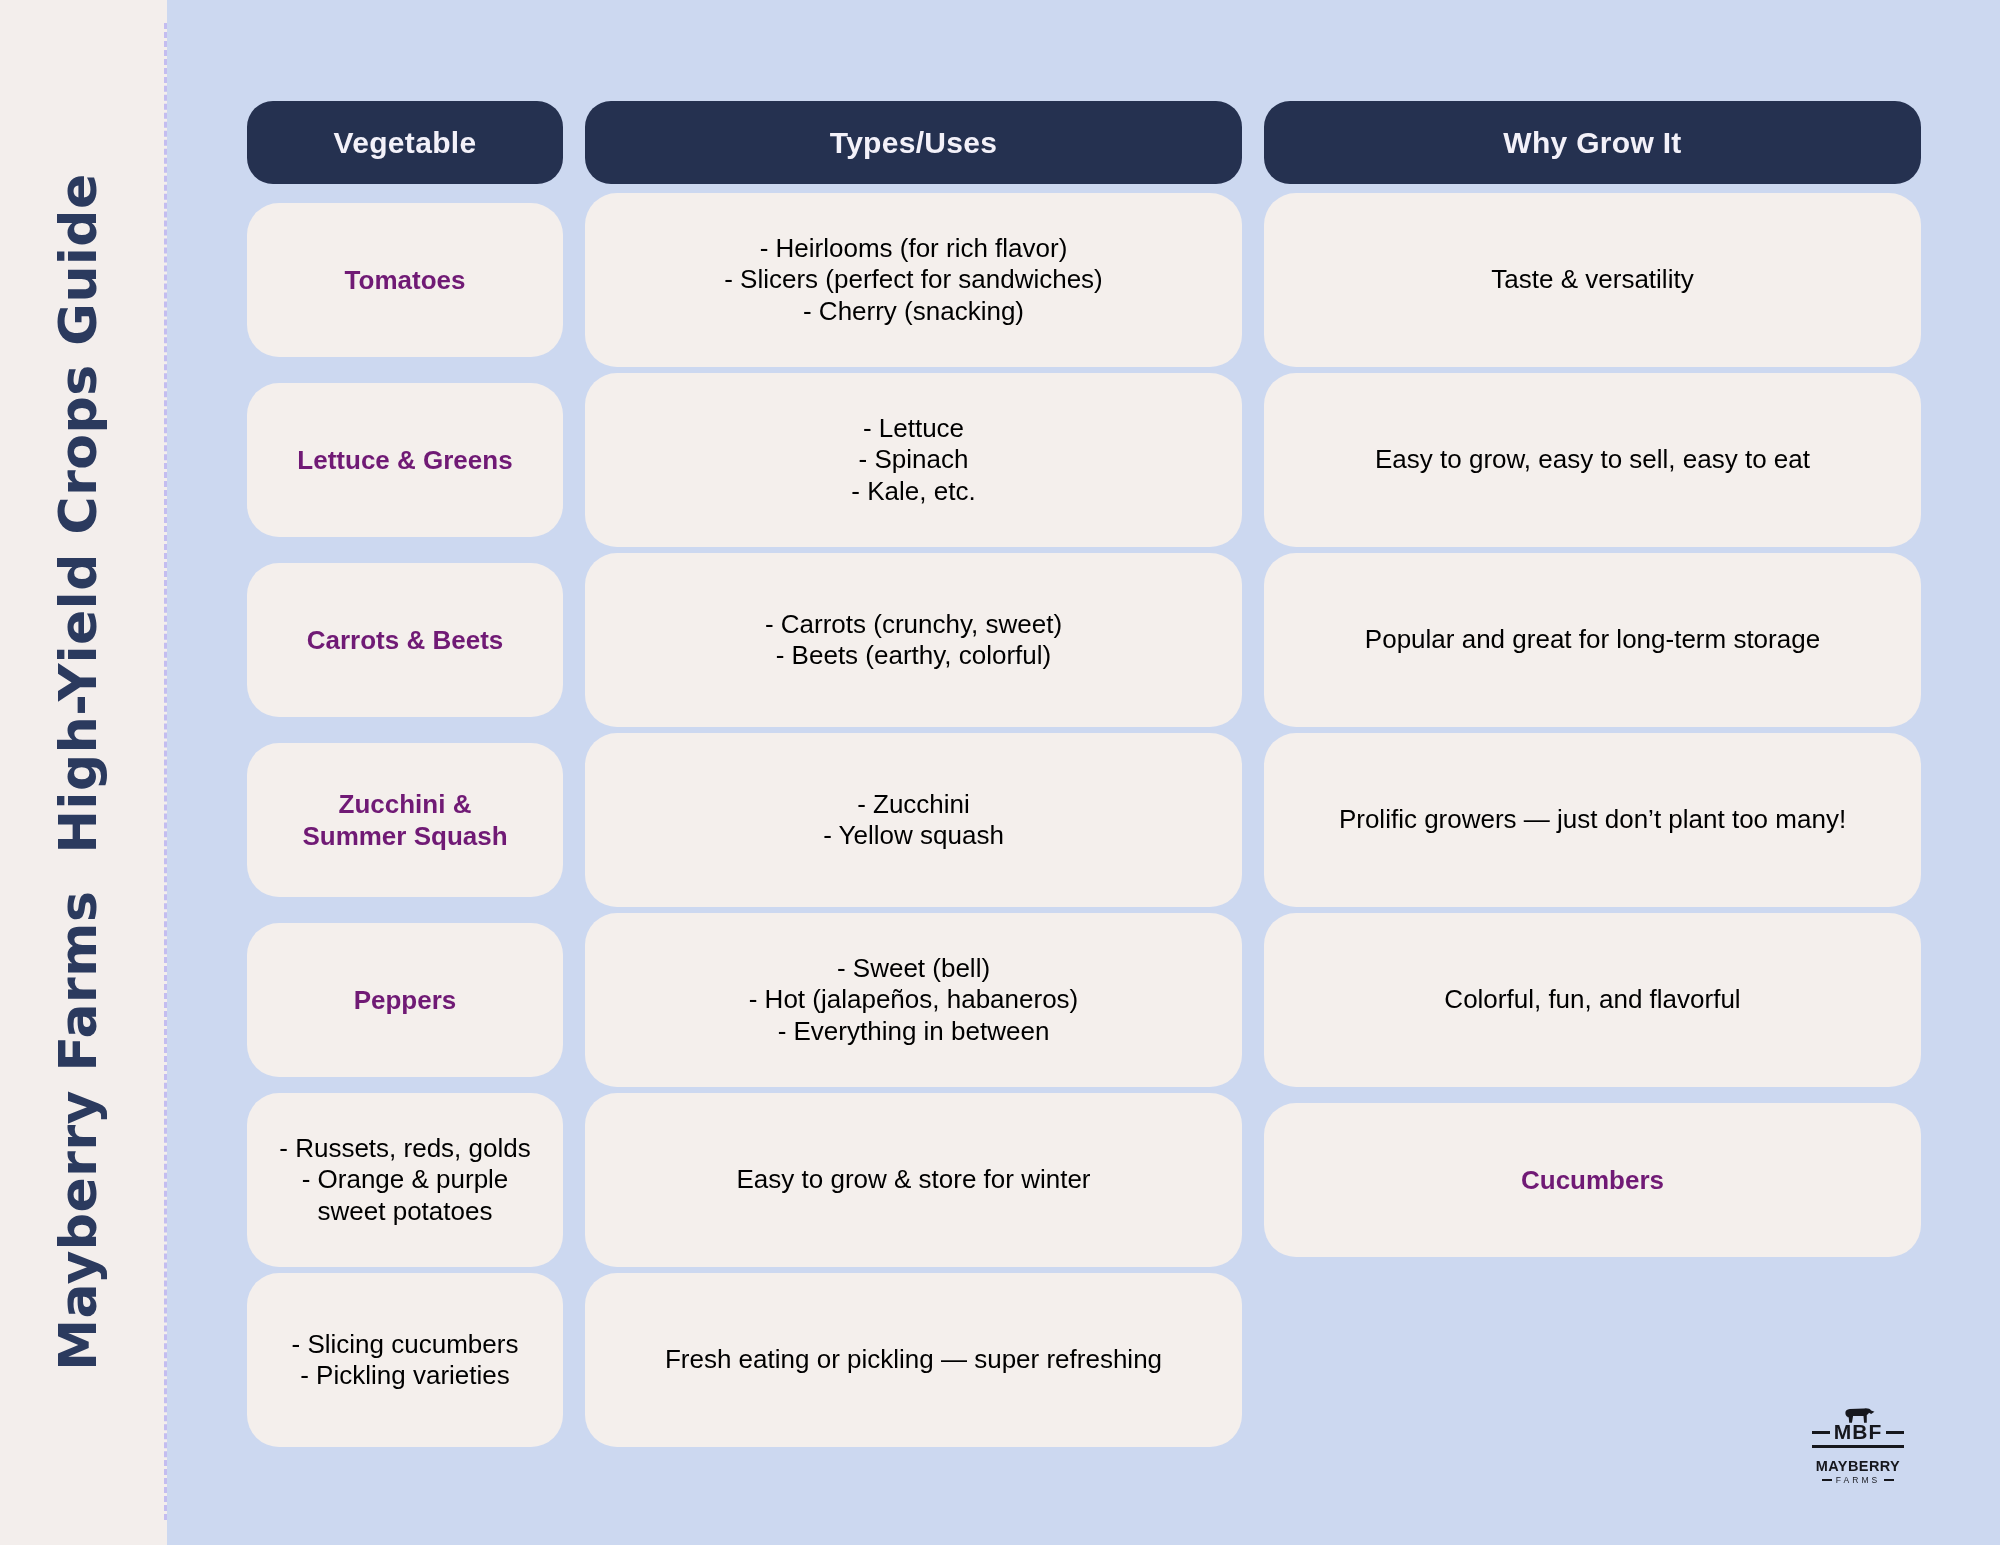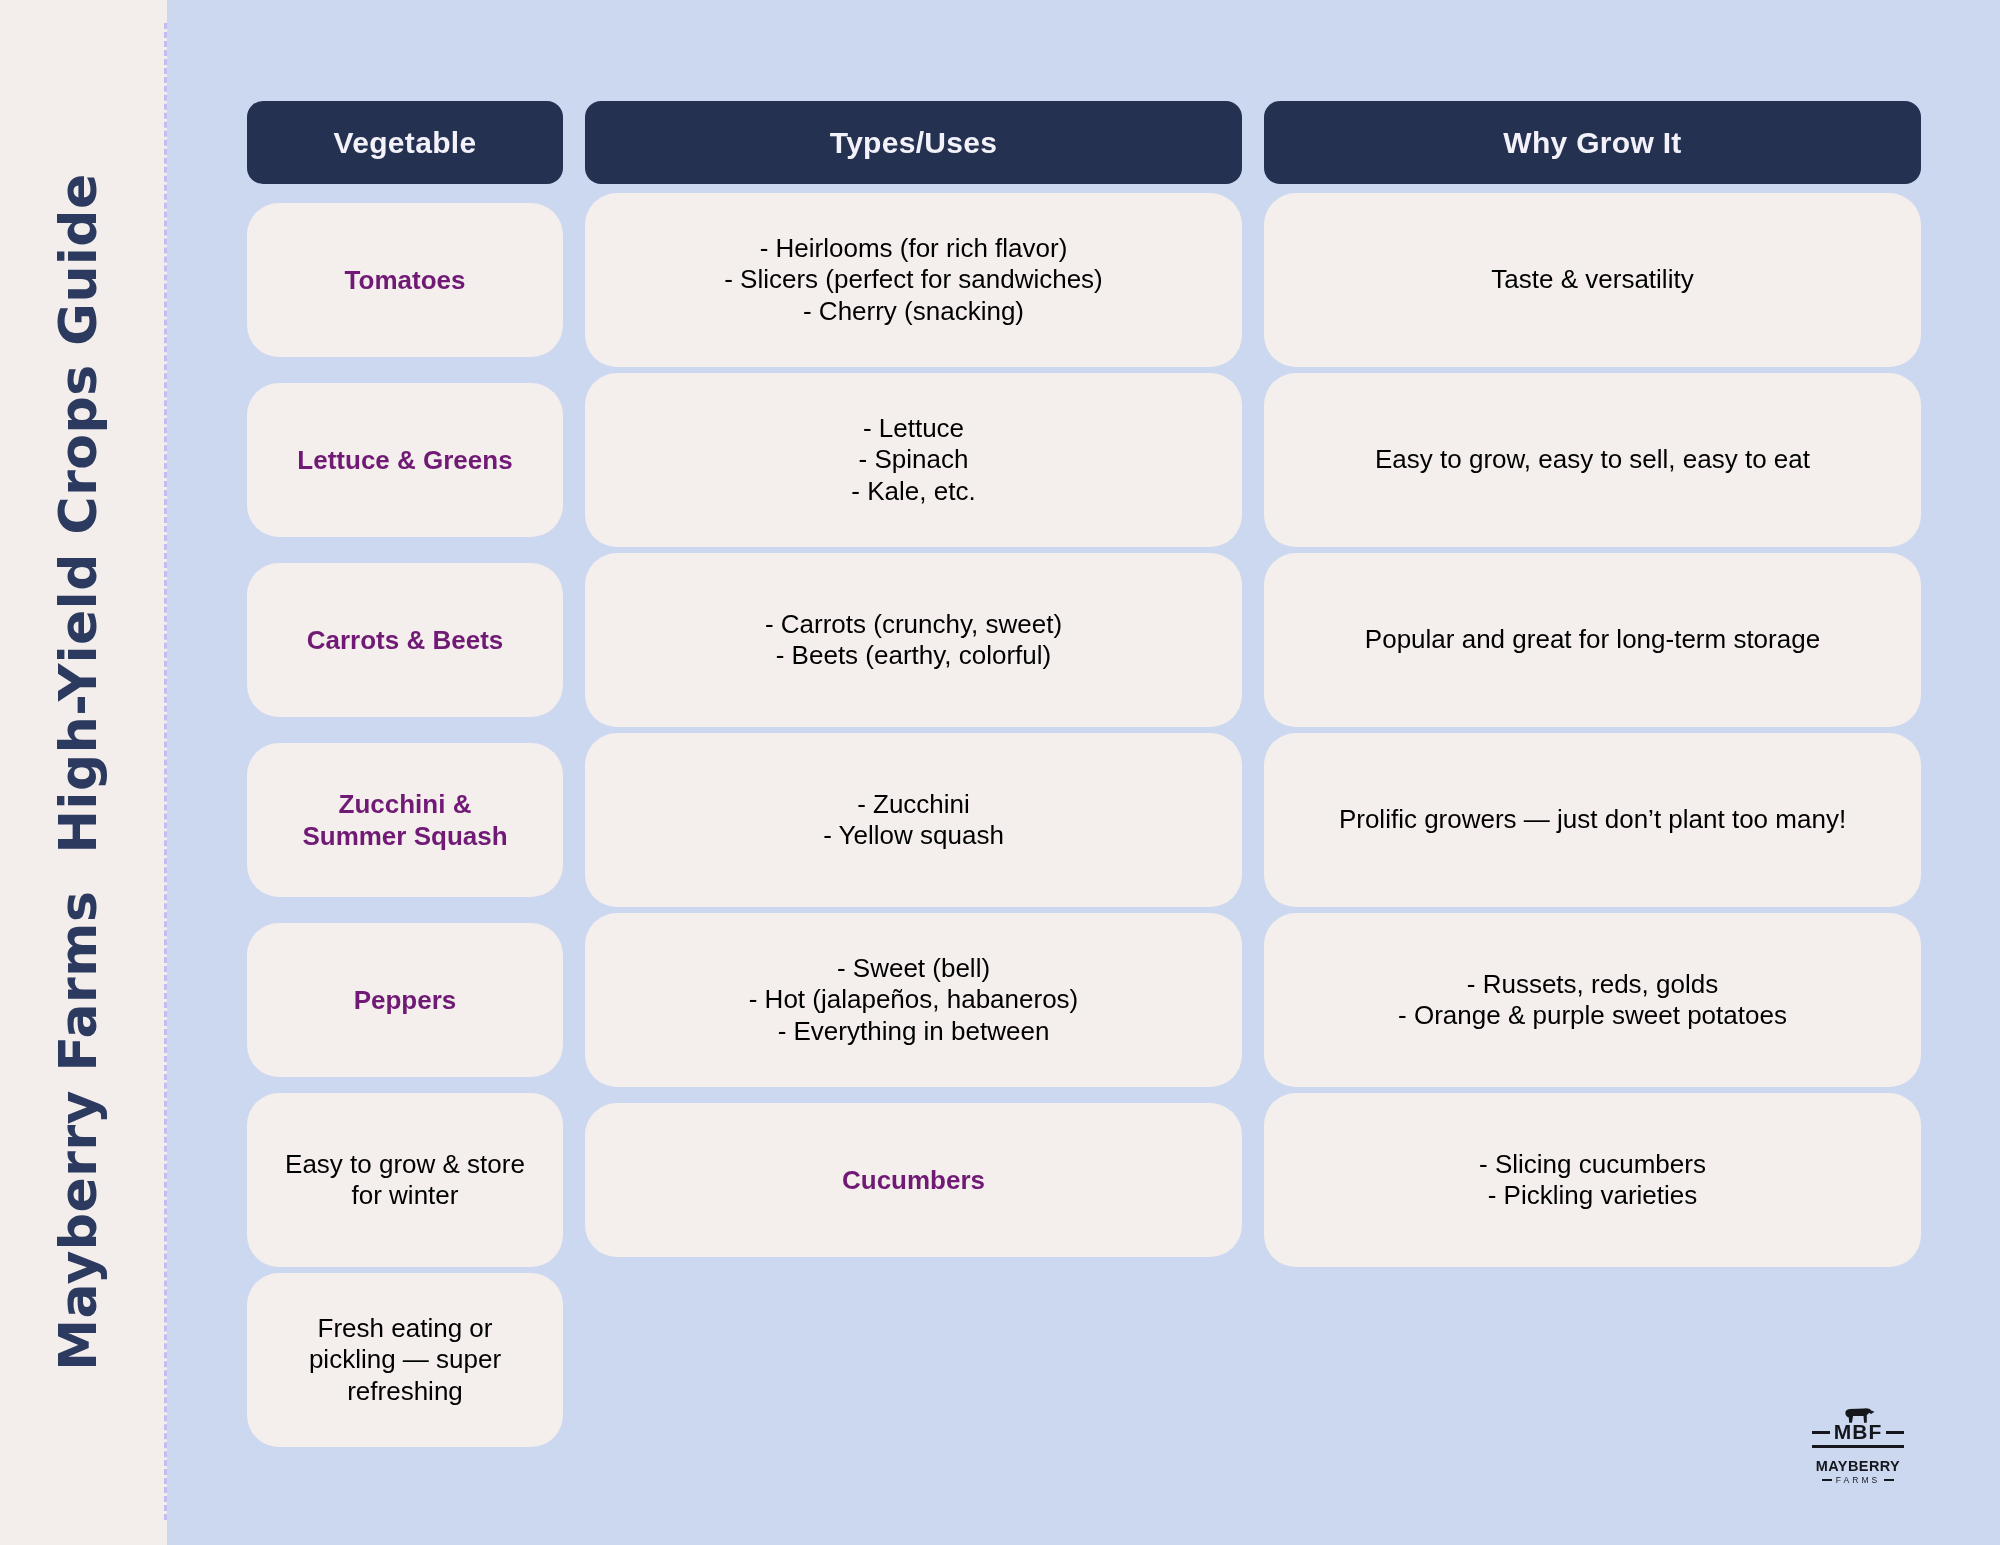--- a/index.html
+++ b/index.html
@@ -45,21 +45,21 @@
   .crops-table {
     position:absolute; left:247px; top:101px;
     display:grid;
     grid-template-columns:316px 657px 657px;
     column-gap:22px;
     grid-template-rows:89px repeat(7, 180px);
   }
   .head-pill {
     height:83px;
     background:#253150;
-    border-radius:16px;
+    border-radius:26px;
     display:flex; align-items:center; justify-content:center;
     color:#f3f1f9;
     font-size:30px;
     font-weight:700;
     letter-spacing:0.3px;
   }
   .row-cell {
     background:#f4efec;
     border-radius:32px;
     display:flex; align-items:center; justify-content:center;
@@ -163,20 +163,23 @@
     </div>
 
   <div class="row-cell col-veg">
       <span>Peppers</span>
     </div>
   <div class="row-cell col-types">
       <span>- Sweet (bell)
 - Hot (jalapeños, habaneros)
 - Everything in between</span>
     </div>
+  <div class="row-cell col-why">
+      <span>Colorful, fun, and flavorful</span>
+    </div>
 
   <div class="row-cell col-types">
       <span>- Russets, reds, golds
 - Orange &amp; purple sweet potatoes</span>
     </div>
   <div class="row-cell col-why">
       <span>Easy to grow &amp; store for winter</span>
     </div>
 
   <div class="row-cell col-veg">

